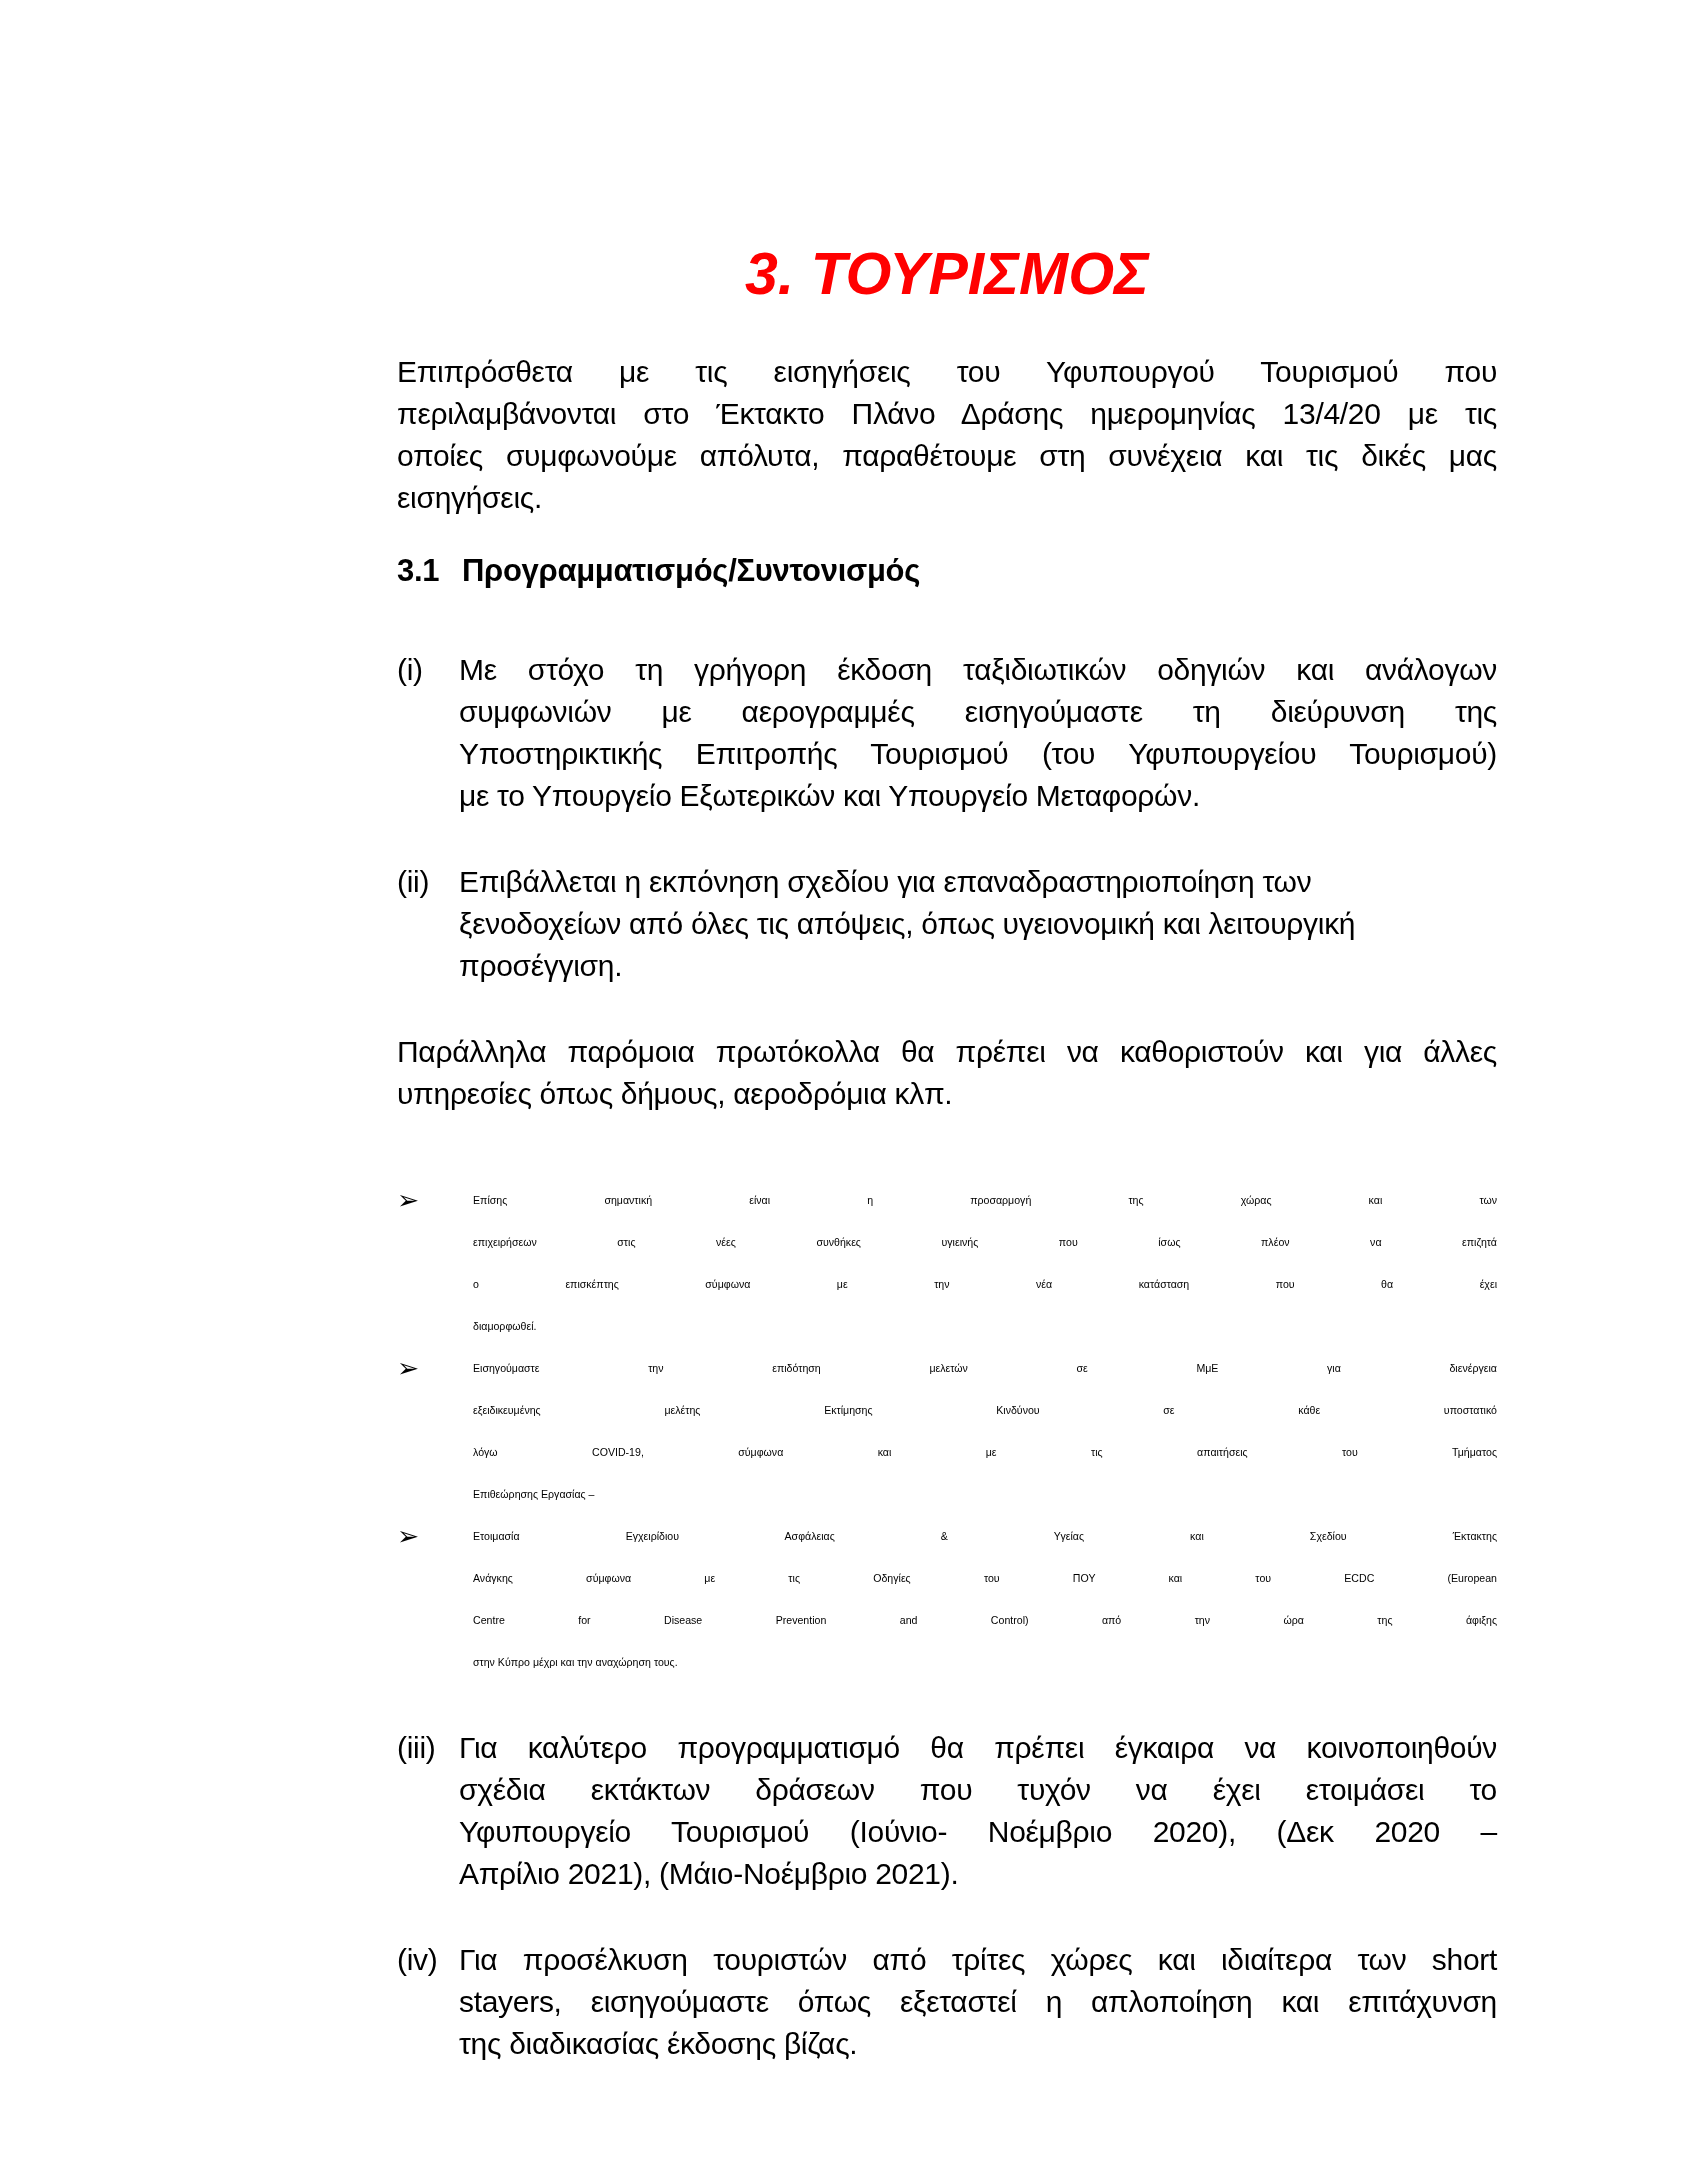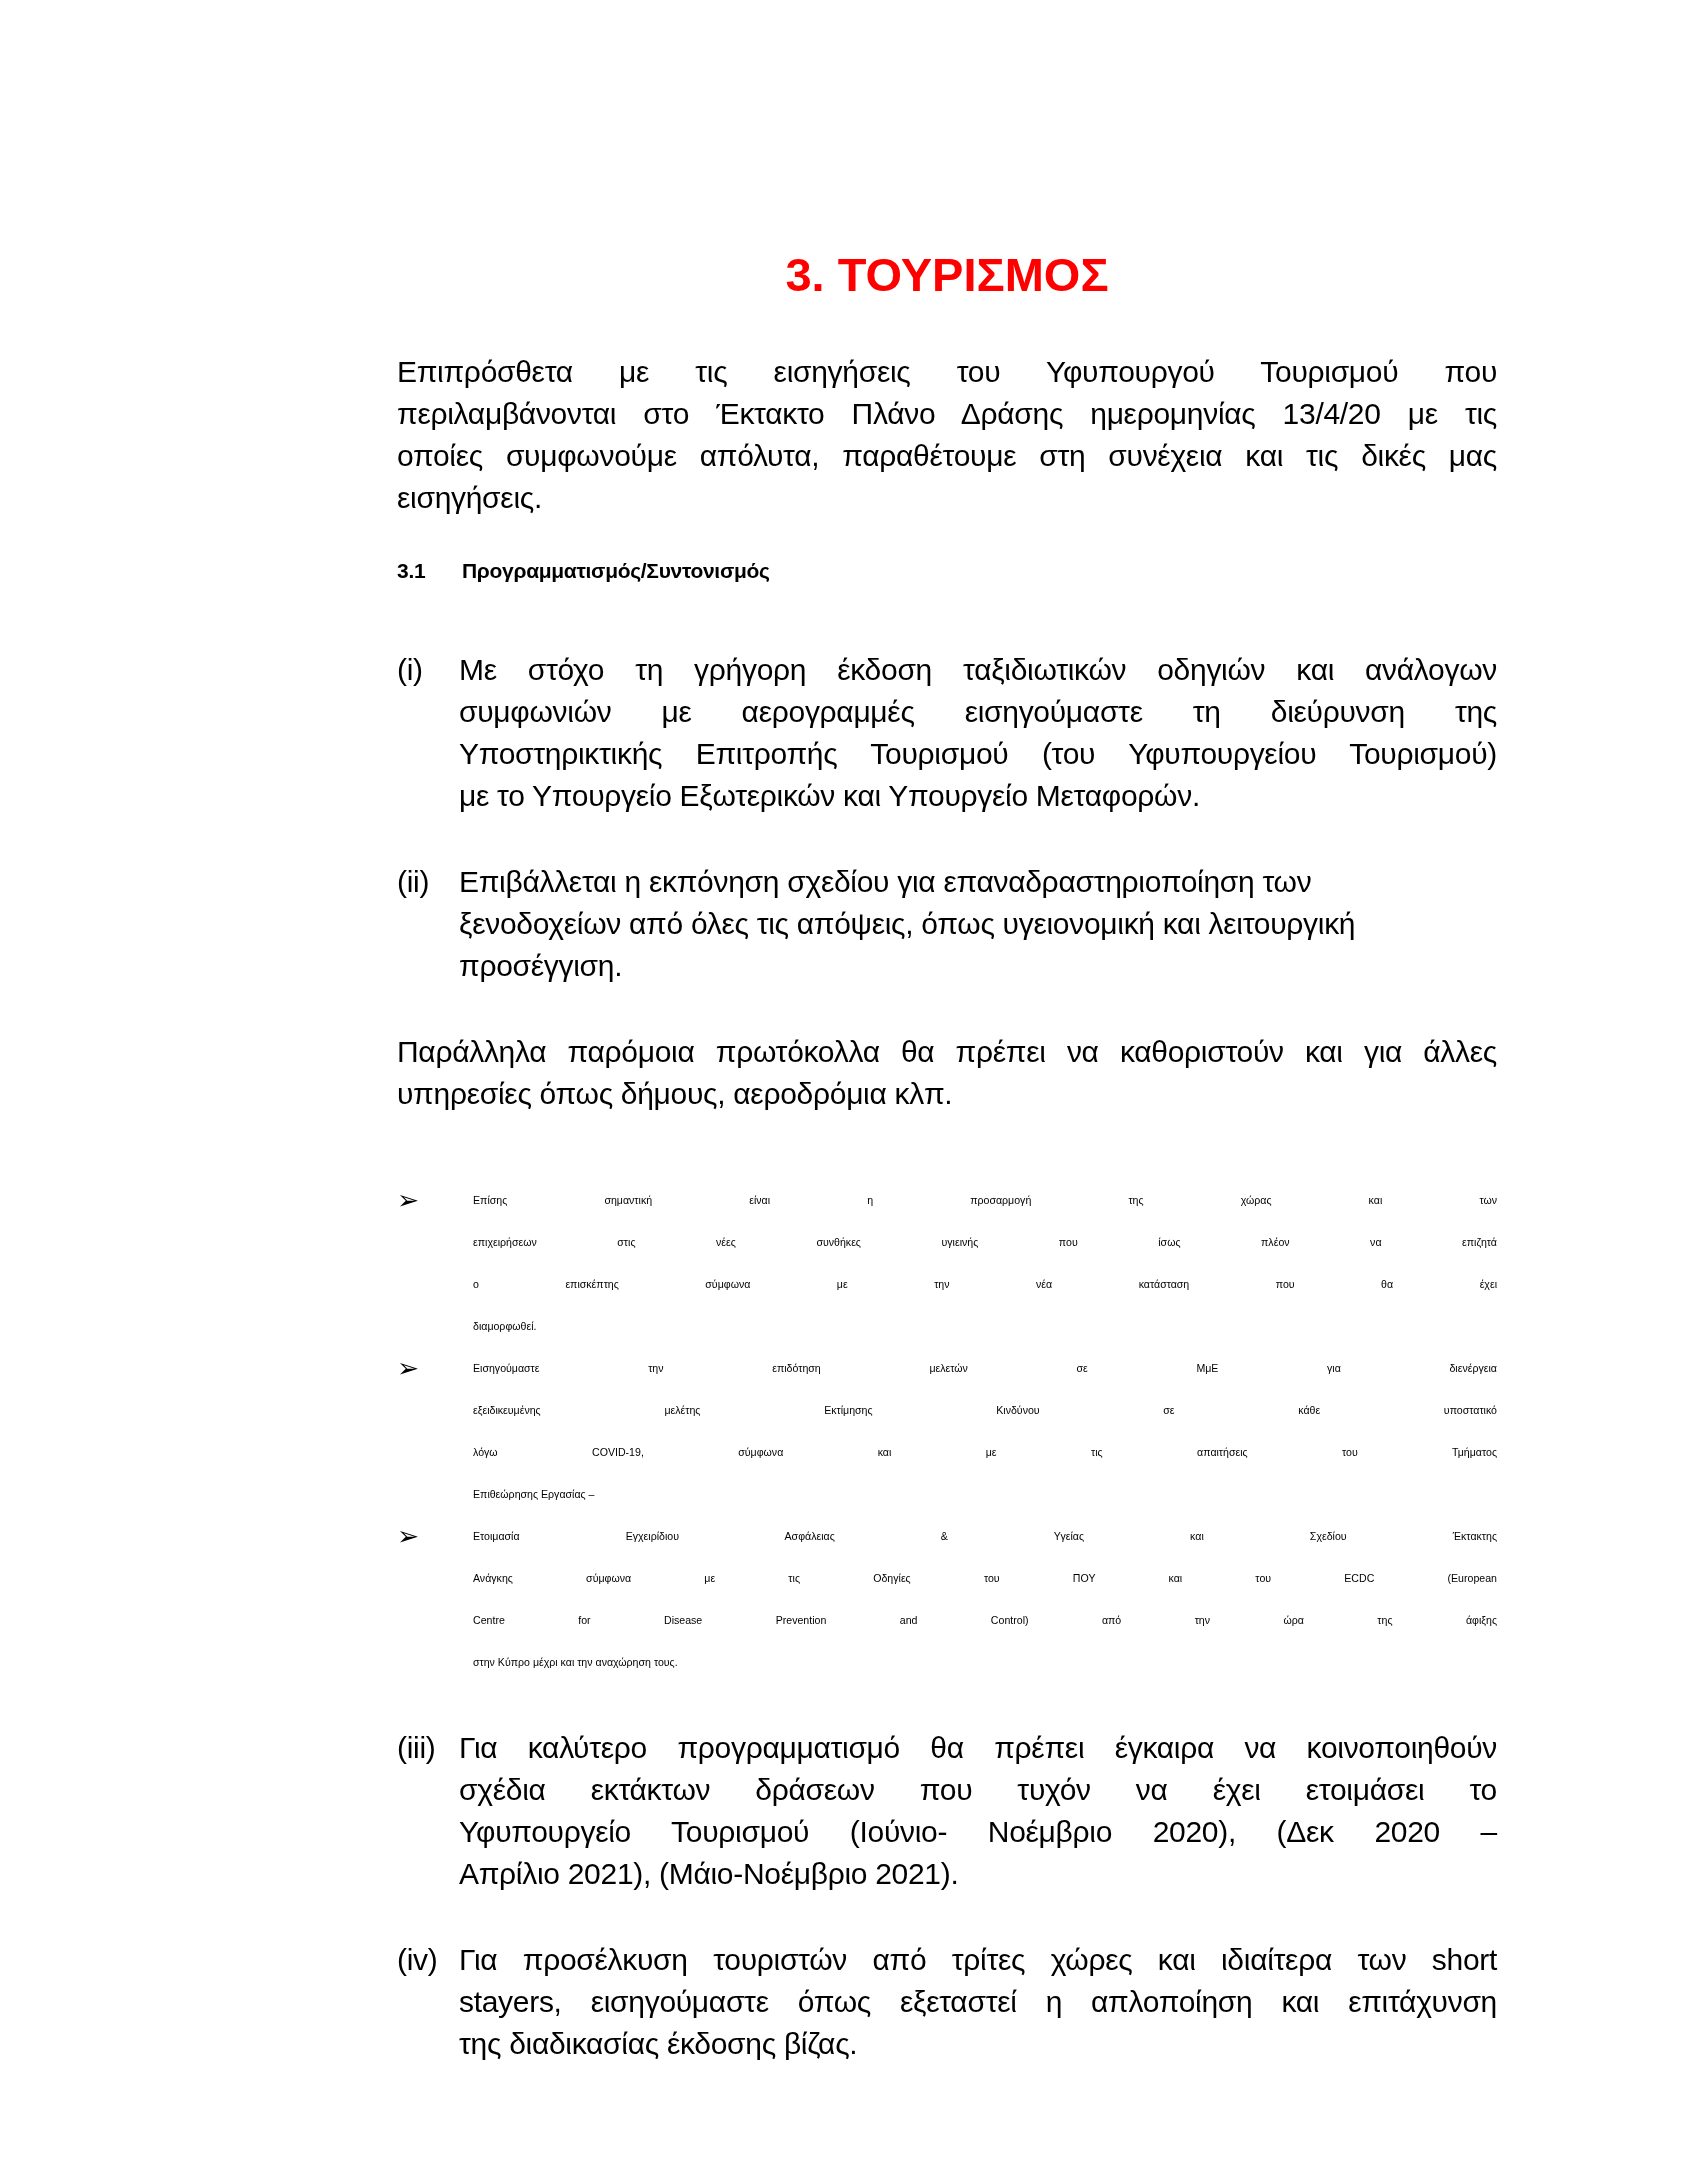--- a/index.html
+++ b/index.html
@@ -14,42 +14,43 @@
   }
   .content {
     position: absolute;
     left: 397px;
     top: 246px;
     width: 1100px;
   }
   .doc-title {
     text-align: center;
     font-weight: 700;
-    font-size: 47px;
+    font-size: 59px;
     line-height: 57px;
     margin-bottom: 48px;
     letter-spacing: 0px;
+    font-style: italic;
   }
   .para, .item, .heading { font-size: 30px; letter-spacing: -0.3px; }
   .line {
     line-height: 42px;
     text-align: justify;
     text-align-last: justify;
     -moz-text-align-last: justify;
   }
   .line.ragged {
     text-align: center;
     text-align-last: left;
     -moz-text-align-last: left;
   }
   .para.intro    { margin-bottom: 31px; }
   .heading {
     display: flex;
     font-weight: 700;
-    font-size: 21px;
+    font-size: 31px;
     line-height: 42px;
     margin-bottom: 57px;
   }
   .heading .h-num { flex: 0 0 65px; }
   .item { display: flex; margin-bottom: 44px; }
   .item:last-child { margin-bottom: 16px; }
   .item .marker { flex: 0 0 62px; line-height: 42px; }
   .item .body { flex: 1; min-width: 0; }
   .para.parallel { margin-bottom: 64px; }
   .bullet-group { margin-bottom: 44px; }

